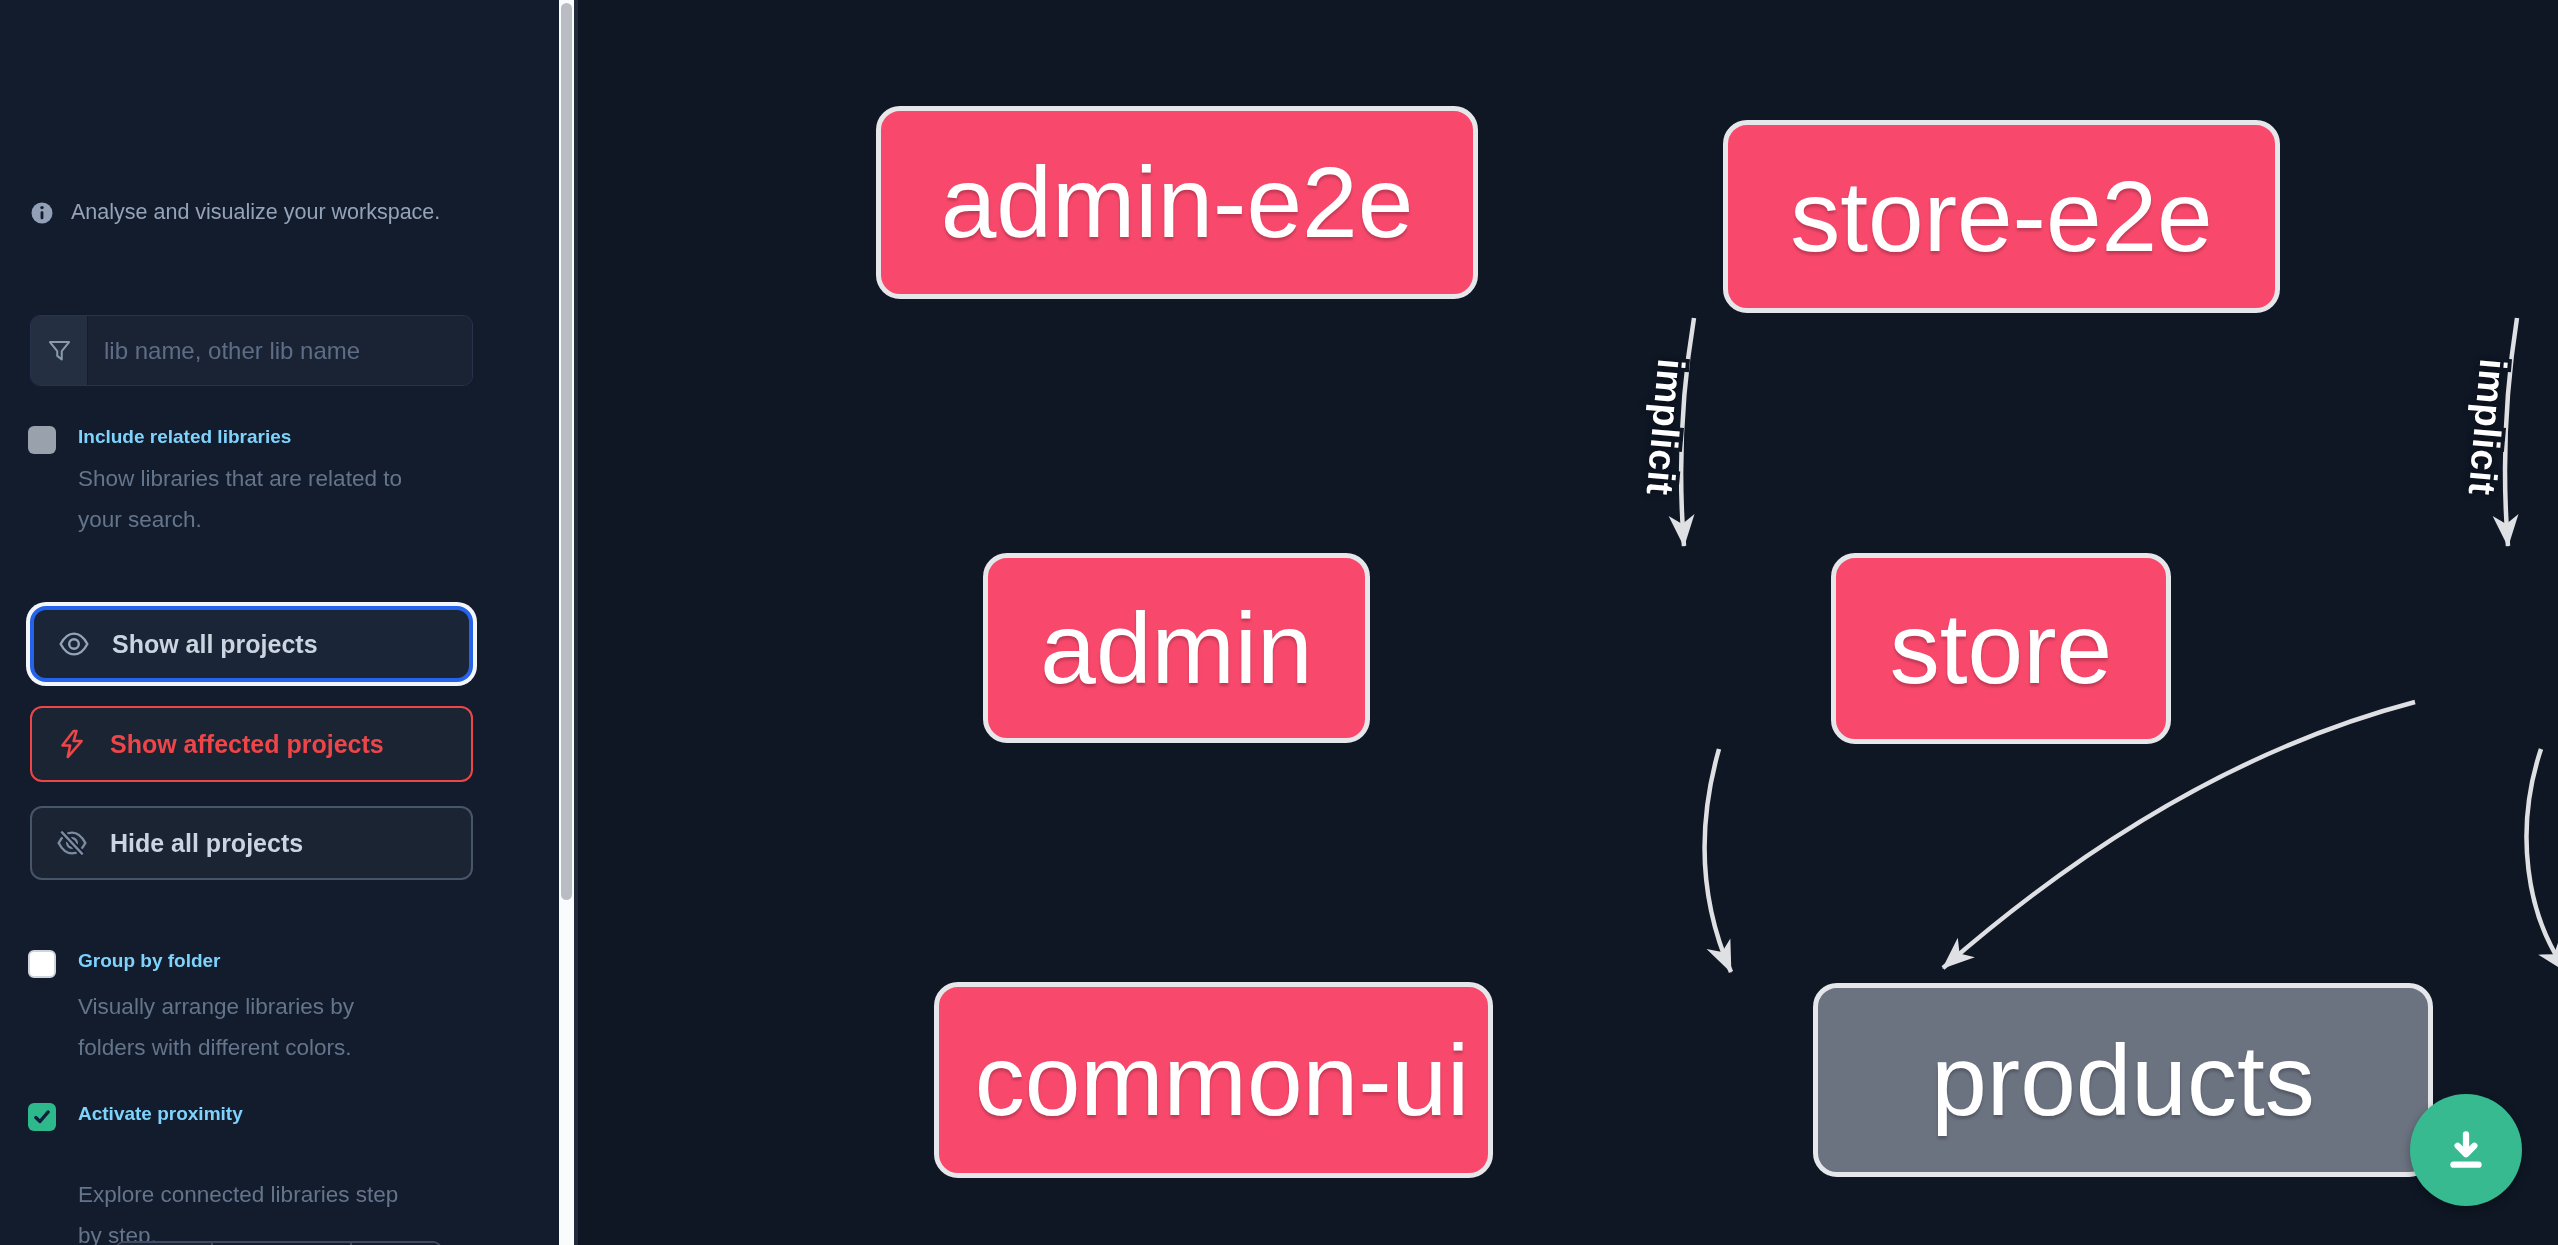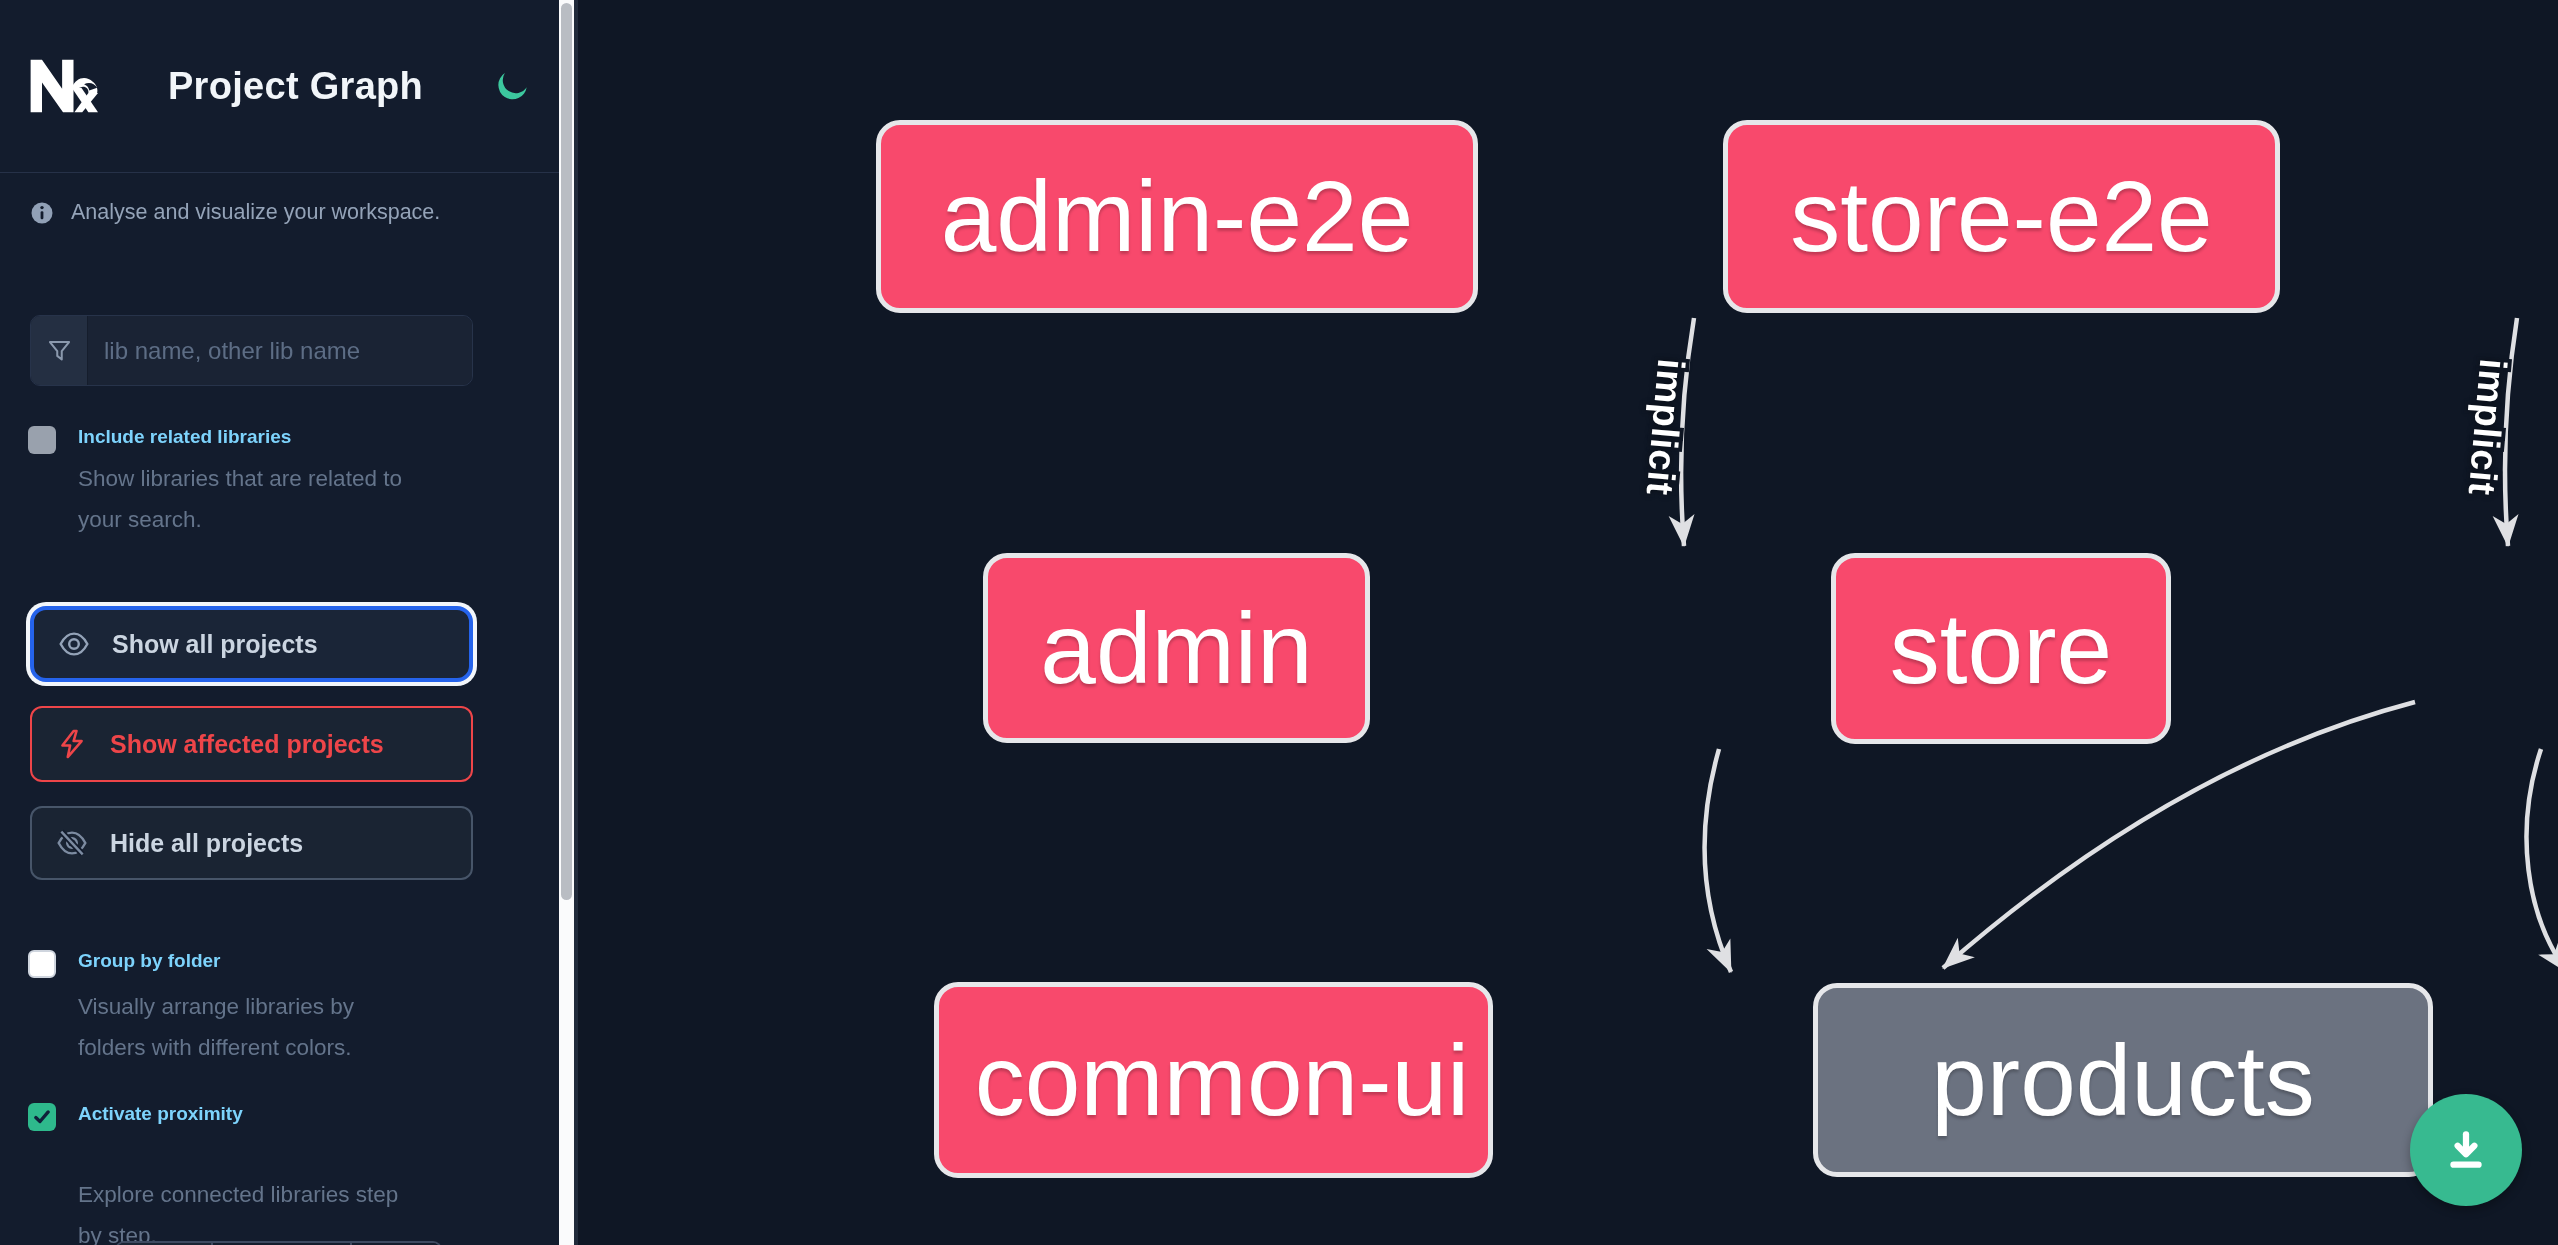--- a/index.html
+++ b/index.html
@@ -110,21 +110,21 @@
   .edges-svg { position:absolute; left:0; top:0; width:2558px; height:1245px; z-index:1; pointer-events:none; }
 
   .node {
     position:absolute; z-index:2; border:5px solid #e6e7ea; border-radius:24px;
     color:#fff; font-size:100px; text-align:center; cursor:pointer;
     display:flex; align-items:center; justify-content:center;
     text-shadow:0 3px 3px rgba(0,0,0,.22);
     background:var(--c-affected-node,#f8496c);
   }
   .node-normal { background:var(--c-normal-node,#6b7280); }
-  .n-admin-e2e  { left:876px;  top:120px; width:602px; height:193px; }
+  .n-admin-e2e  { left:876px;  top:106px; width:602px; height:193px; }
   .n-store-e2e  { left:1723px; top:120px; width:557px; height:193px; }
   .n-admin      { left:983px;  top:553px; width:387px; height:190px; }
   .n-store      { left:1831px; top:553px; width:340px; height:191px; }
   .n-common-ui  { left:934px;  top:982px; width:559px; height:196px;padding-left:17px; }
   .n-products   { left:1813px; top:983px; width:620px; height:194px; }
 
   .edge-label {
     position:absolute; z-index:1; color:#fff; font-size:38px; font-weight:700;
     letter-spacing:.5px; white-space:nowrap;
     -webkit-text-stroke:8px #0f1725; paint-order:stroke fill;
@@ -175,35 +175,20 @@
     <g stroke="#ffffff" stroke-width="6" stroke-linecap="round" stroke-linejoin="round" fill="none">
       <path d="M22 7 V25"></path>
       <path d="M14 18 L22 26 L30 18"></path>
       <path d="M10 36 H34"></path>
     </g>
   </svg>
 </div>
 
 <div class="sidebar">
 
-  <div class="sb-header">
-    <svg class="logo" viewBox="0 0 80 64">
-      <g fill="#ffffff">
-        <path d="M3 62 V2 h13 l23 33 V2 h13 v60 h-12 L16 28 v34 z"></path>
-        <polygon points="50,34 61,34 80,62 69,62"></polygon>
-        <polygon points="69,40 80,40 62,62 53,62"></polygon>
-        <path d="M50 34 C55 22 66 20 74 27 C79 31 80 36 79 40 L69 40 C70 33 62 30 56 36 Z"></path>
-        <path d="M64 30 C70 27 76 29 79 34 L70 37 C69 32 66 31 64 30 Z" fill="#131c2d"></path>
-      </g>
-    </svg>
-    <div class="app-title">Project Graph</div>
-    <svg class="moon-btn" viewBox="0 0 24 24">
-      <path d="M20.9 14.7 A9 9 0 1 1 9.3 3.1 A7 7 0 0 0 20.9 14.7 Z" fill="#3cc89e" transform="rotate(-12 12 12)"></path>
-    </svg>
-  </div>
 
   <div class="info-row">
     <svg width="24" height="24" viewBox="0 0 24 24">
       <circle cx="12" cy="12" r="10.5" fill="#91a0b6"></circle>
       <rect x="10.6" y="10.3" width="2.8" height="8" rx="1.2" fill="#131c2d"></rect>
       <circle cx="12" cy="6.6" r="1.7" fill="#131c2d"></circle>
     </svg>
     <span class="info-text">Analyse and visualize your workspace.</span>
   </div>
 

